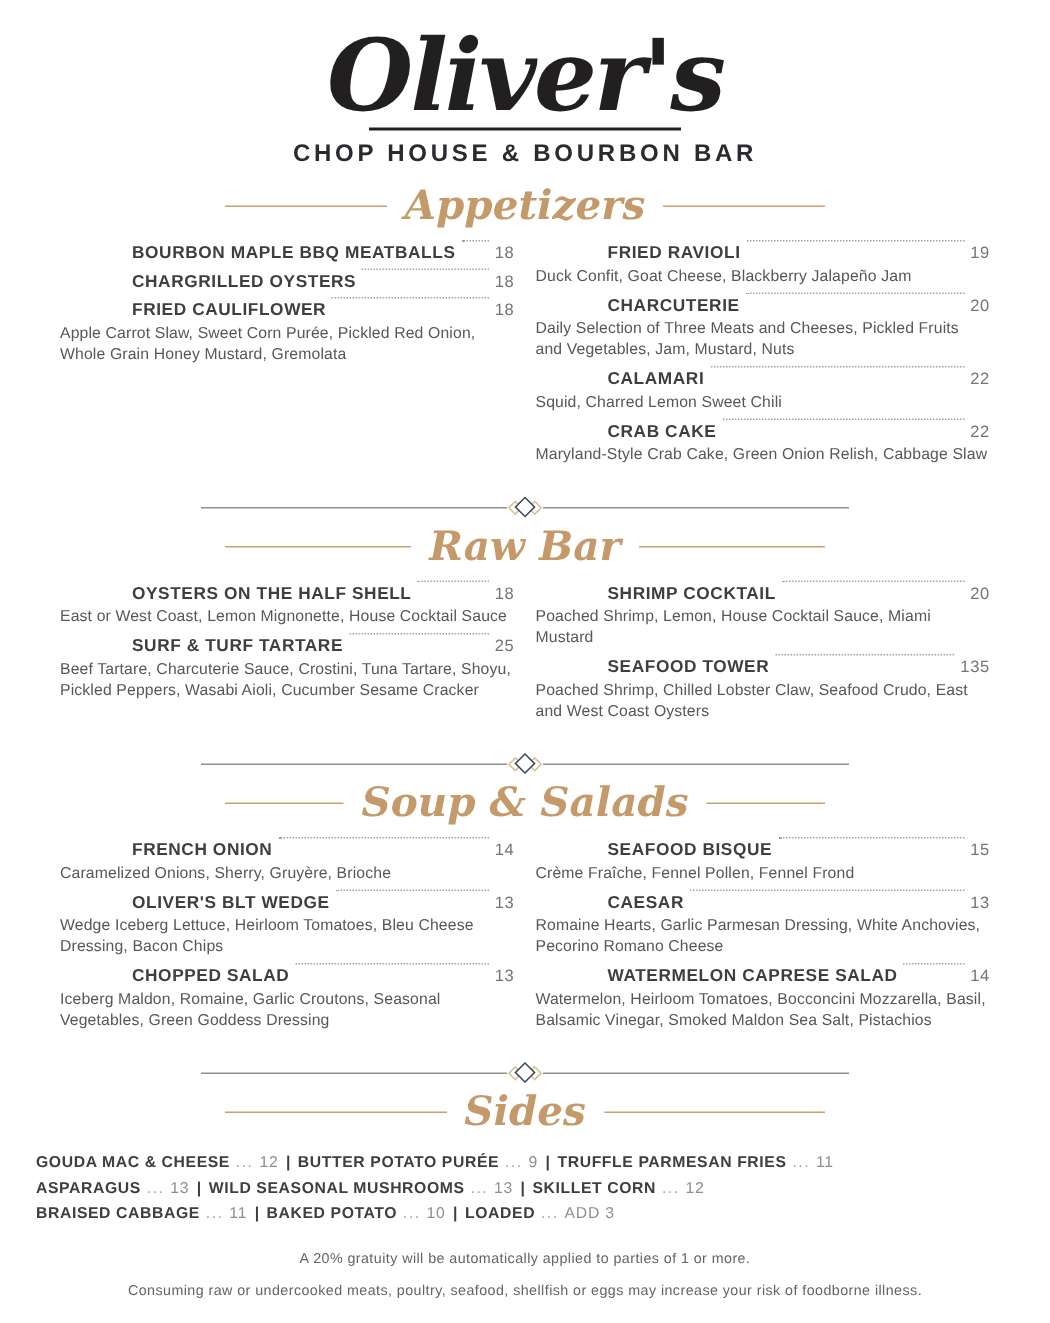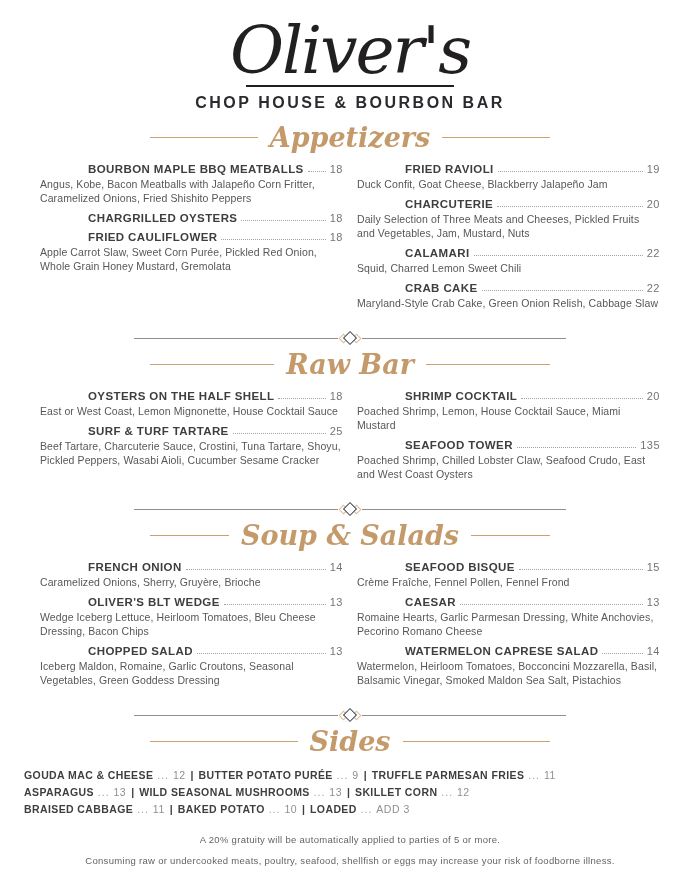--- a/index.html
+++ b/index.html
@@ -13,21 +13,21 @@
     overflow: hidden;
     box-sizing: border-box;
     padding-top: 16px;
   }
 
   
   .logo { text-align: center; margin-bottom: 10px; }
   .logo-script {
     font-family: "DejaVu Serif", serif;
     font-style: italic;
-    font-weight: normal;
+    font-weight: bold;
     font-size: 66px;
     line-height: 1.05;
     color: #221f20;
     letter-spacing: -2px;
   }
   .logo-rule {
     width: 208px; height: 2px;
     background: #221f20;
     margin: 0 auto 7px auto;
   }
@@ -77,21 +77,21 @@
 
   
   .columns {
     display: flex;
     width: 620px;
     margin: 0 auto;
     gap: 14px;
   }
   .col { flex: 1; min-width: 0; }
   .menu-item { margin-bottom: 7px; }
-  .item-row { display: flex; align-items: flex-end; padding-left: 48px; }
+  .item-row { display: flex; align-items: flex-start; padding-left: 48px; }
   .item-name {
     font-size: 11.5px;
     font-weight: bold;
     color: #3e3e40;
     letter-spacing: 0.4px;
     white-space: nowrap;
   }
   .item-leader {
     flex: 1;
     margin: 0 4px;
@@ -147,21 +147,20 @@
         <span class="rule"></span>
       </div>
       <div class="columns">
         <div class="col">
           <div class="menu-item">
             <div class="item-row">
               <span class="item-name">BOURBON MAPLE BBQ MEATBALLS</span>
               <span class="item-leader"></span>
               <span class="item-price">18</span>
             </div>
-            <div class="item-desc">Angus, Kobe, Bacon Meatballs with Jalapeño Corn Fritter, Caramelized Onions, Fried Shishito Peppers</div>
           </div>
           <div class="menu-item">
             <div class="item-row">
               <span class="item-name">CHARGRILLED OYSTERS</span>
               <span class="item-leader"></span>
               <span class="item-price">18</span>
             </div>
           </div>
           <div class="menu-item">
             <div class="item-row">
@@ -345,17 +344,17 @@
         <span class="rule"></span>
       </div>
       <div class="sides-lines">
         <div class="sides-line"><span class="side-name">GOUDA MAC &amp; CHEESE</span><span class="side-dots"> ... </span><span class="side-price">12</span><span class="side-sep">|</span><span class="side-name">BUTTER POTATO PURÉE</span><span class="side-dots"> ... </span><span class="side-price">9</span><span class="side-sep">|</span><span class="side-name">TRUFFLE PARMESAN FRIES</span><span class="side-dots"> ... </span><span class="side-price">11</span></div>
         <div class="sides-line"><span class="side-name">ASPARAGUS</span><span class="side-dots"> ... </span><span class="side-price">13</span><span class="side-sep">|</span><span class="side-name">WILD SEASONAL MUSHROOMS</span><span class="side-dots"> ... </span><span class="side-price">13</span><span class="side-sep">|</span><span class="side-name">SKILLET CORN</span><span class="side-dots"> ... </span><span class="side-price">12</span></div>
         <div class="sides-line"><span class="side-name">BRAISED CABBAGE</span><span class="side-dots"> ... </span><span class="side-price">11</span><span class="side-sep">|</span><span class="side-name">BAKED POTATO</span><span class="side-dots"> ... </span><span class="side-price">10</span><span class="side-sep">|</span><span class="side-name">LOADED</span><span class="side-dots"> ... </span><span class="side-price">ADD 3</span></div>
       </div>
     </div>
 
   <div class="footer">
-    <div class="footer-note">A 20% gratuity will be automatically applied to parties of 5 or more.</div>
+    <div class="footer-note">A 20% gratuity will be automatically applied to parties of 1 or more.</div>
     <div class="footer-note">Consuming raw or undercooked meats, poultry, seafood, shellfish or eggs may increase your risk of foodborne illness.</div>
   </div>
 
 </div>
 
 </body></html>

